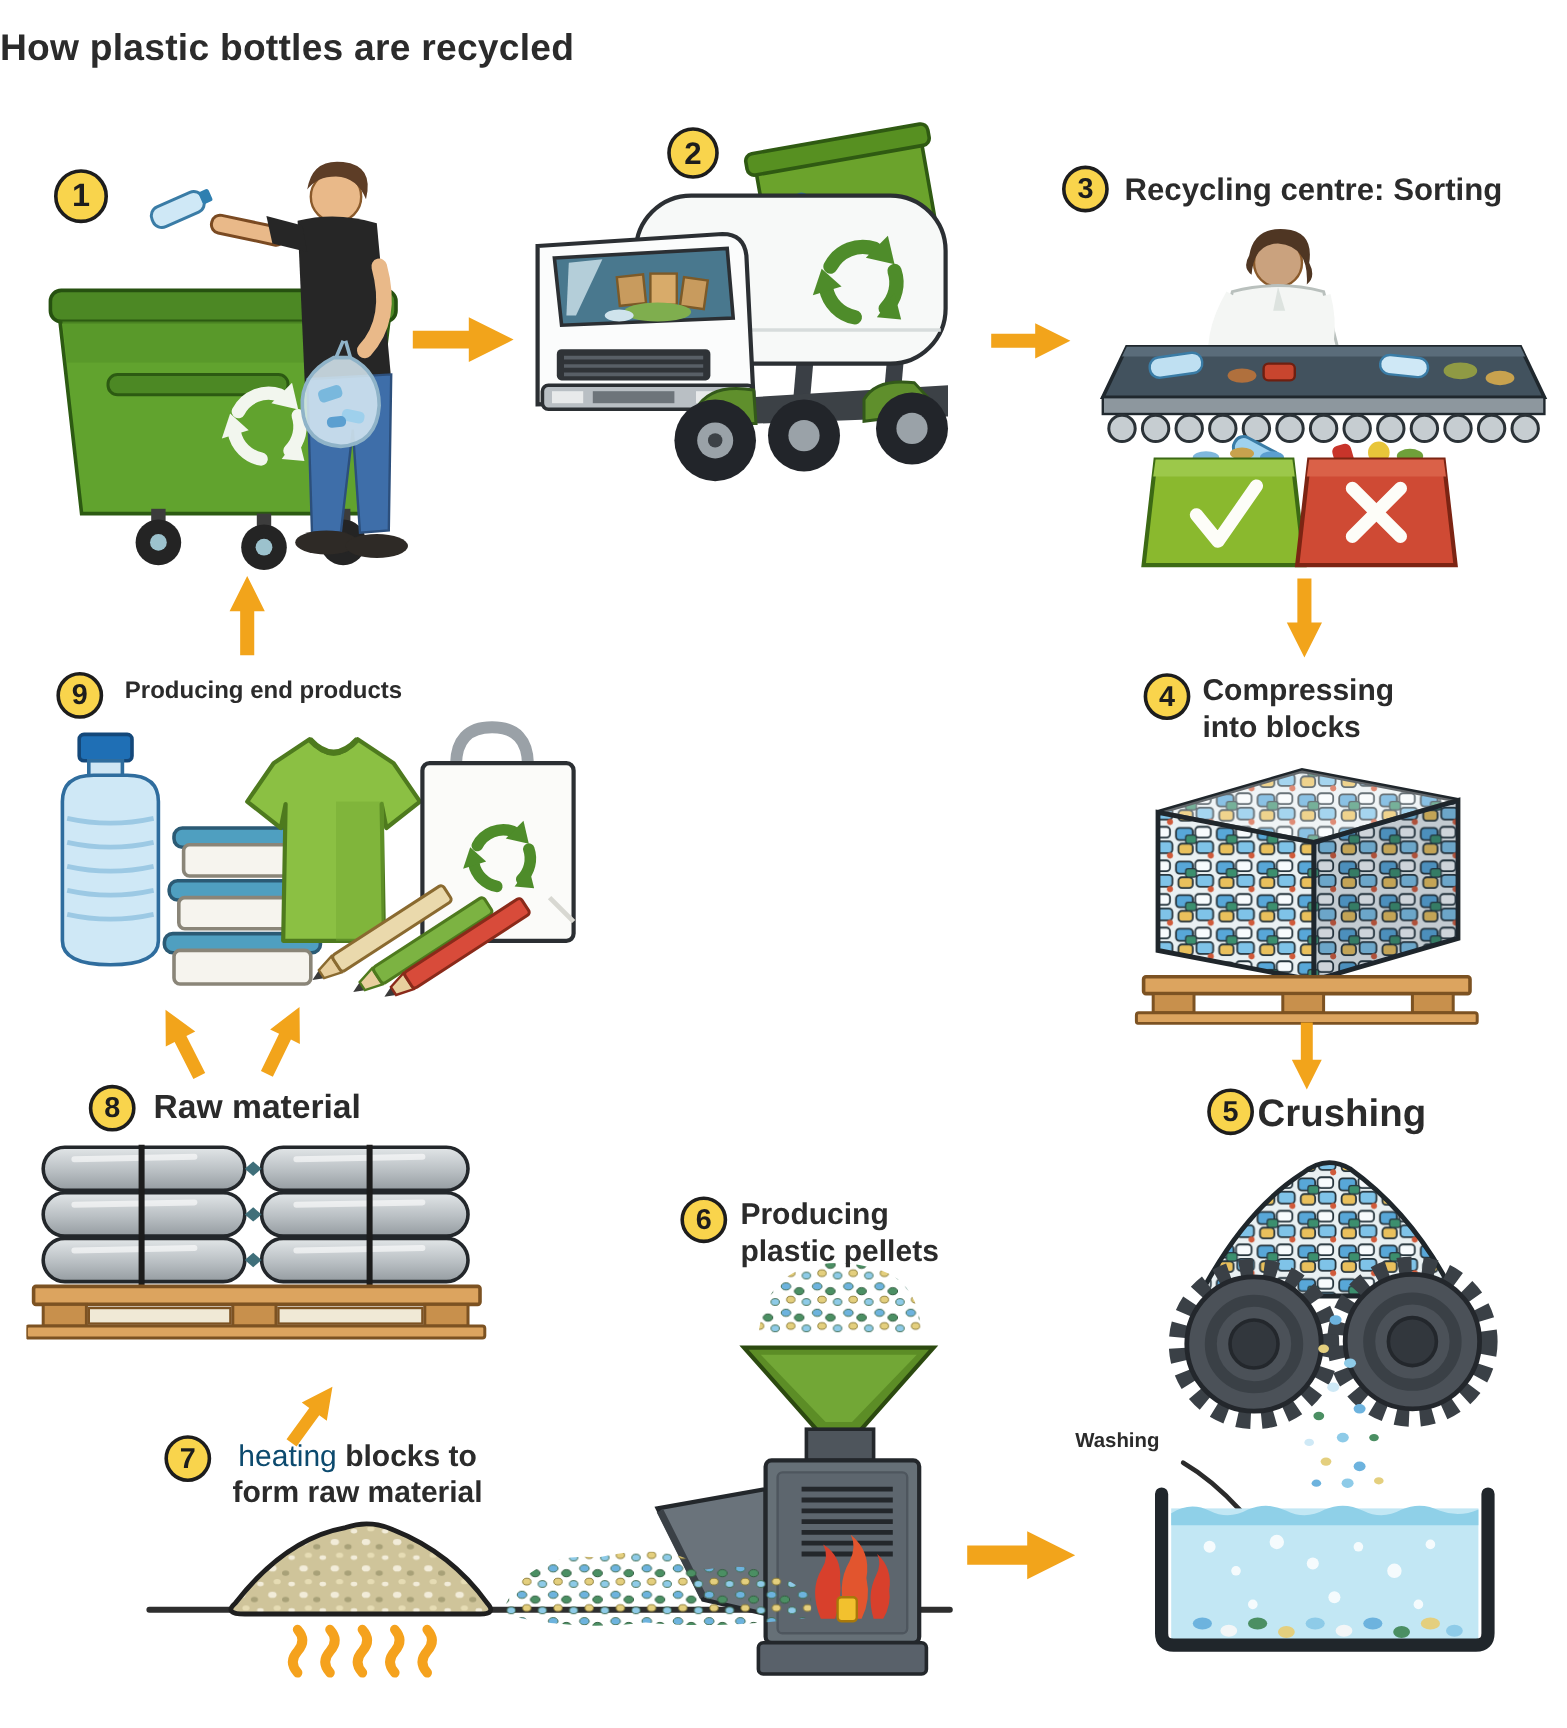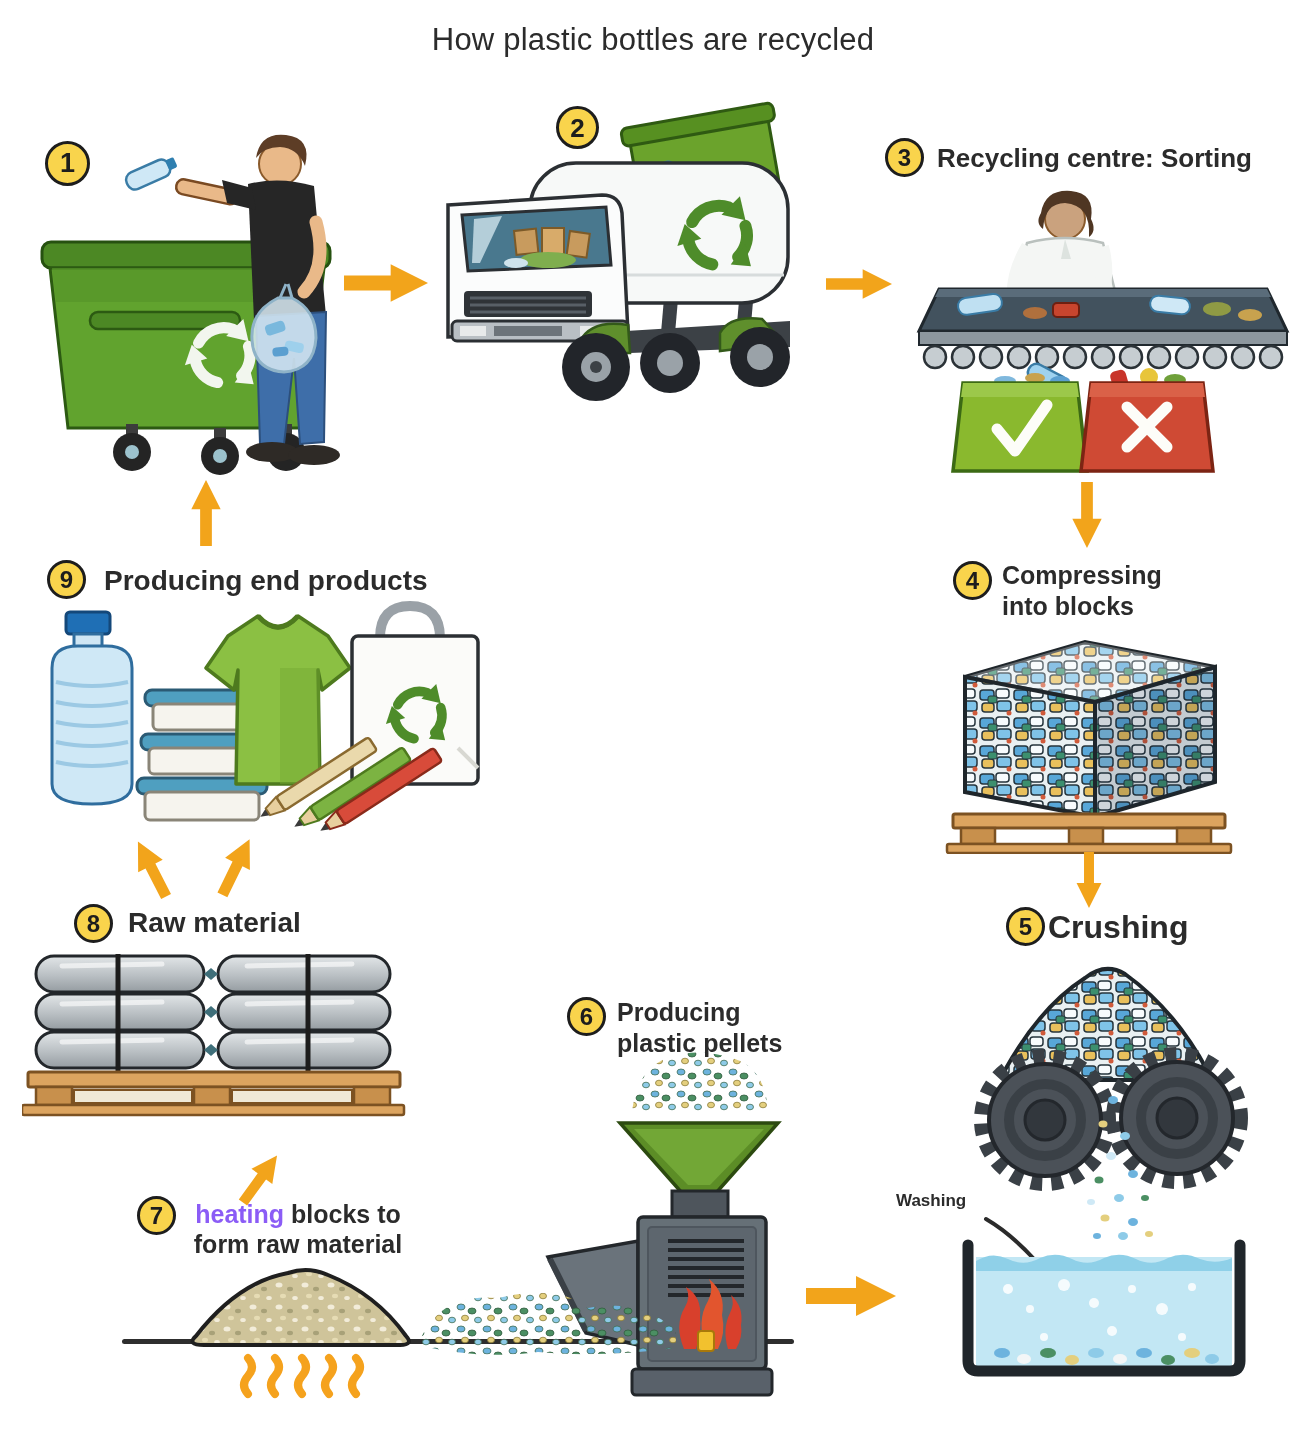--- a/index.html
+++ b/index.html
@@ -1,24 +1,24 @@
 <!DOCTYPE html>
 <html style="--ink: #2b2b2b; --arrow: #f2a41b; --badge-bg: #f9d44c; --bin-green: #61a32e; --accept-green: #8ab92e; --reject-red: #cf4a34; --machine-gray: #667077; --water-blue: #c2e7f4; --wood-tan: #dca45f; --steel-gray: #b9bfc3;"><head>
 <meta charset="utf-8">
 <style>
   *{margin:0;padding:0;box-sizing:border-box}
   html,body{background:#ffffff}
   body{font-family:"Liberation Sans","DejaVu Sans",sans-serif}
   .canvas{position:relative;width:1306px;height:1440px;background:#fff;overflow:hidden;color:var(--ink,#2b2b2b)}
-  .title{position:absolute;left:0;right:0;top:22px;text-align:center;font-size:31px;font-weight:400;letter-spacing:.2px;color:var(--ink,#2b2b2b)}
+  .title{position:absolute;left:0;right:0;top:22px;text-align:left;font-size:31px;font-weight:700;letter-spacing:.2px;color:var(--ink,#2b2b2b)}
   .badge{position:absolute;border-radius:50%;background:var(--badge-bg,#f9d44c);border:3px solid #1d1d1d;
          display:flex;align-items:center;justify-content:center;font-weight:800;color:#1d1d1d;line-height:1}
   .label{position:absolute;font-weight:700;color:var(--ink,#2b2b2b);white-space:nowrap}
   .label .ln{white-space:nowrap}
-  .hvy{font-weight:700;color:#8b5cf6}
+  .hvy{font-weight:400;color:#0c4a6e}
   .illus{position:absolute}
   .arrow{position:absolute}
   .arrow svg{display:block;width:100%;height:100%;overflow:visible}
   .arrow path{fill:var(--arrow,#f2a41b)}
   .gline{position:absolute;background:#2e2e2e;border-radius:3px}
 </style>
 </head>
 <body>
 
 <div class="canvas">
@@ -511,17 +511,17 @@
     <div class="ln">plastic pellets</div>
   </div>
 
   <div class="label" style="left:182px;top:1199px;width:232px;text-align:center;font-size:25px;line-height:30px">
     <div class="ln"><span class="hvy">heating</span><span> blocks to</span></div>
     <div class="ln">form raw material</div>
   </div>
 
   <div class="label" style="left:128px;top:907px;font-size:28px">Raw material</div>
 
-  <div class="label" style="left:104px;top:565px;font-size:28px">Producing end products</div>
+  <div class="label" style="left:104px;top:565px;font-size:20px">Producing end products</div>
 
   <div class="label" style="left:896px;top:1191px;font-size:17px">Washing</div>
 
 </div>
 
 </body></html>

